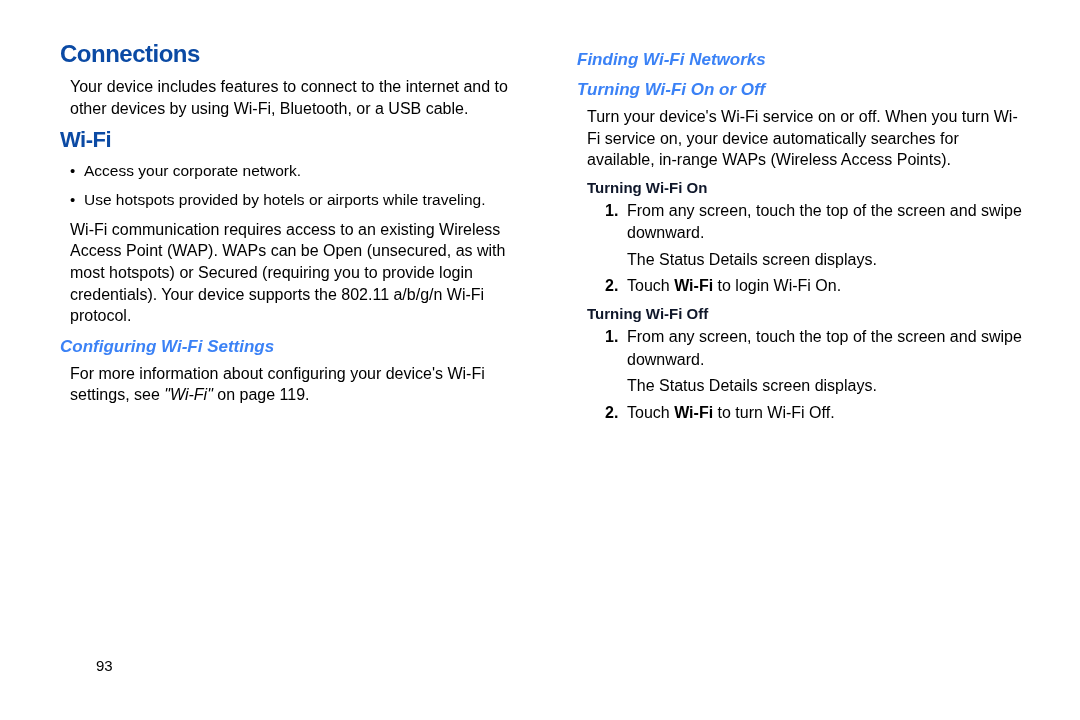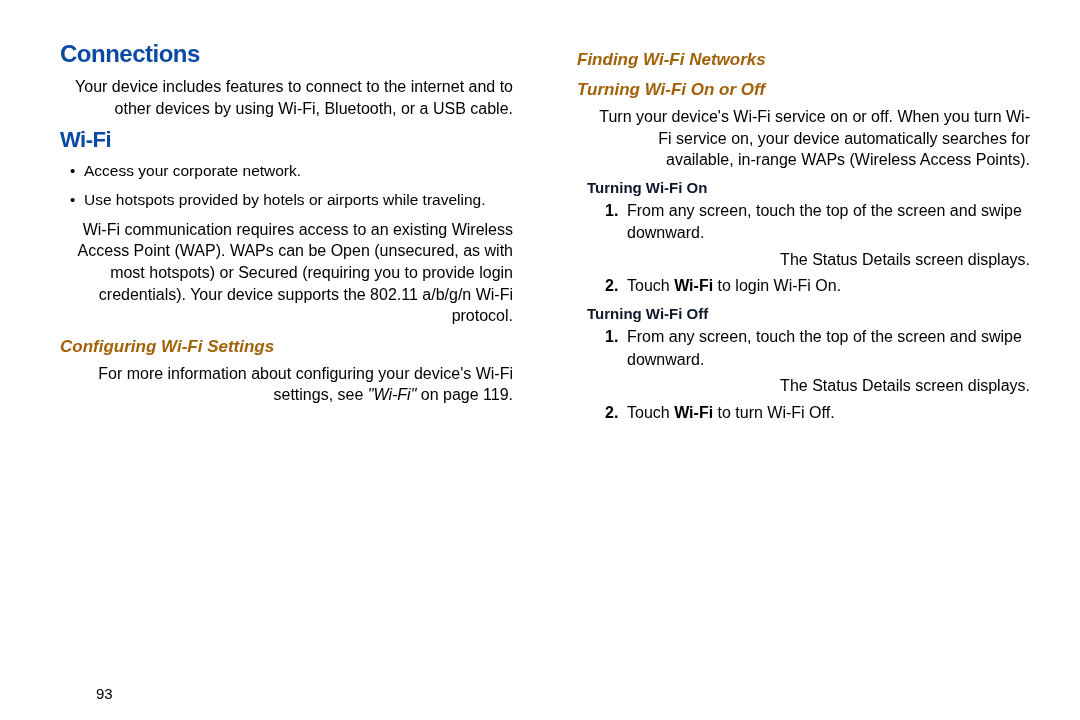--- a/index.html
+++ b/index.html
@@ -39,39 +39,38 @@
       color: #0b4aa4;
       margin-top: 8px;
       margin-bottom: 6px;
       letter-spacing: -0.5px;
     }
     h3 {
       font-family: Arial, Helvetica, sans-serif;
       font-weight: 700;
       font-style: italic;
       font-size: 17px;
-      color: #a16207;
+      color: #3b82f6;
       margin-top: 10px;
       margin-bottom: 6px;
     }
     h4 {
       font-family: Arial, Helvetica, sans-serif;
       font-weight: 700;
       font-size: 15px;
       color: #0f172a;
       margin-top: 8px;
       margin-bottom: 4px;
       margin-left: 10px;
     }
     p {
       font-size: 16px;
       line-height: 1.35;
       margin-left: 10px;
       margin-bottom: 4px;
-      text-align: right;
     }
     ul {
       list-style: none;
       margin-left: 10px;
       margin-top: 6px;
       margin-bottom: 6px;
     }
     ul li {
       font-size: 15.5px;
       line-height: 1.6;
@@ -110,21 +109,21 @@
       margin-bottom: 4px;
     }
     .bold {
       font-weight: 700;
     }
     .italic {
       font-style: italic;
     }
     .page-num {
       position: absolute;
-      bottom: 18px;
+      bottom: 46px;
       left: 96px;
       font-size: 15px;
     }
   </style>
 </head>
 <body>
 
 <div class="columns">
   <div class="col">
     <h1>Connections</h1>

